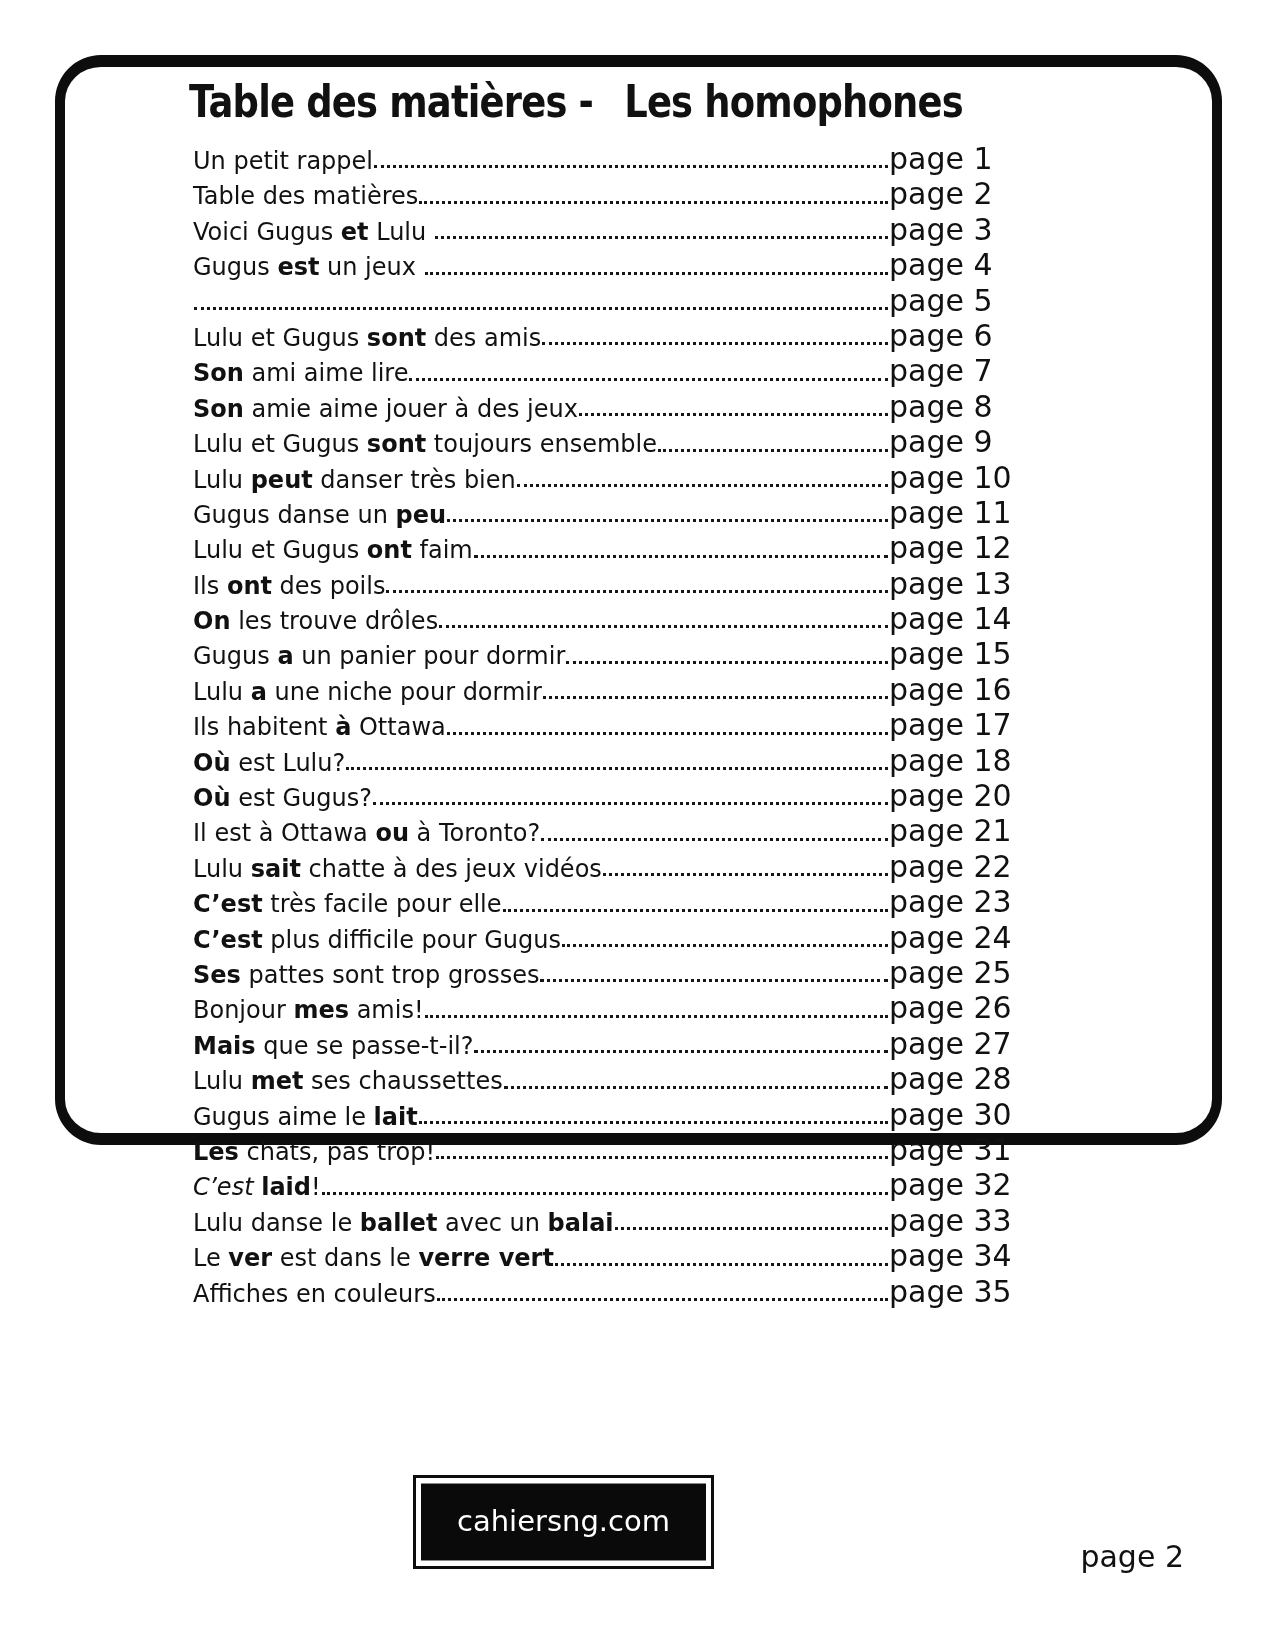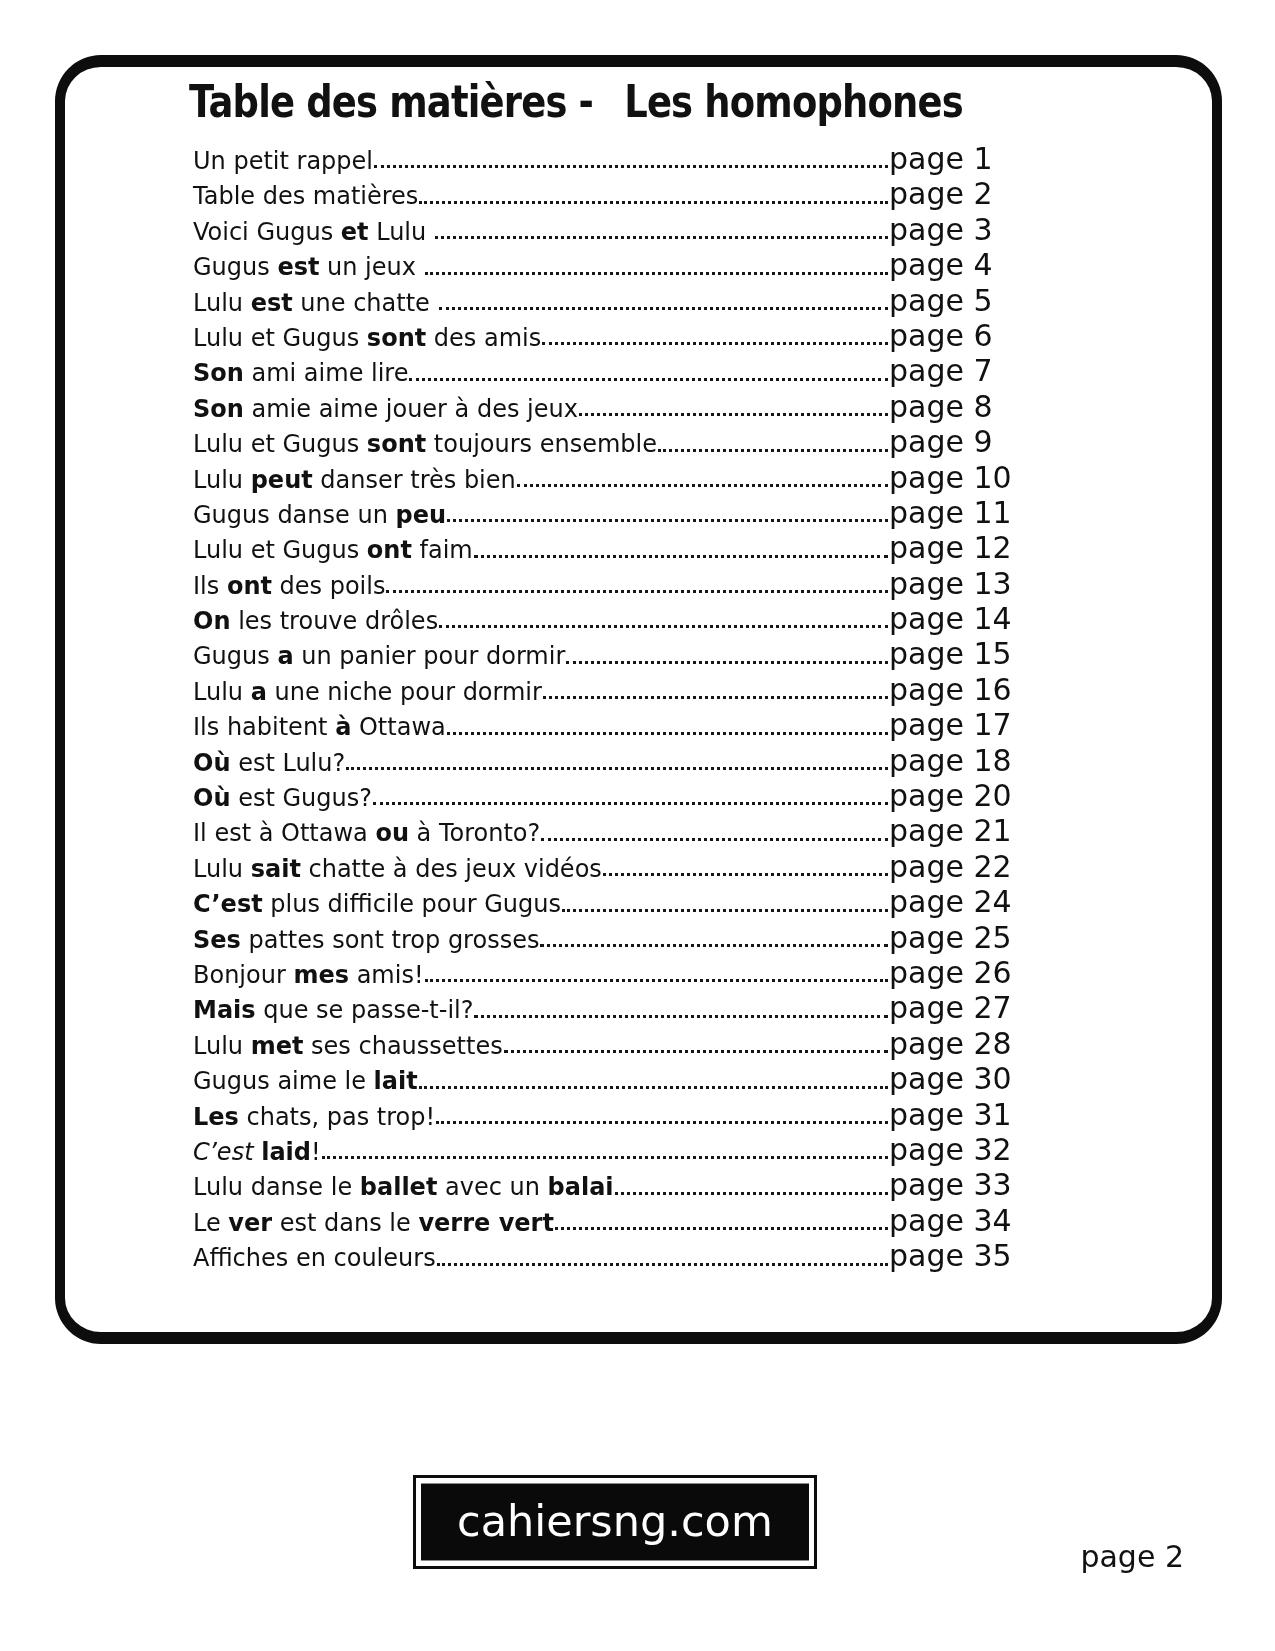--- a/index.html
+++ b/index.html
@@ -10,21 +10,21 @@
     height: 1651px;
     font-family: "DejaVu Sans", sans-serif;
     color: #111111;
     overflow: hidden;
   }
   .sheet {
     position: absolute;
     left: 55px;
     top: 55px;
     width: 1167px;
-    height: 1289px;
+    height: 1090px;
     box-sizing: border-box;
     border: 10px solid #0d0d0d;
     border-top-width: 12px;
     border-bottom-width: 12px;
     border-radius: 46px;
     background: #ffffff;
   }
   .title-row {
     display: flex;
     justify-content: center;
@@ -75,21 +75,21 @@
     position: absolute;
     left: 348px;
     top: 1408px;
     border: 3px solid #0d0d0d;
     background: #ffffff;
     padding: 5px;
   }
   .site-inner {
     background: #0a0a0a;
     color: #ffffff;
-    font-size: 43px;
+    font-size: 29px;
     line-height: 52px;
     padding: 11px 36px 13px 36px;
     border-top: 1px solid #8a8a8a;
     border-bottom: 1px solid #8a8a8a;
     white-space: pre;
   }
   .page-num {
     position: absolute;
     right: 28px;
     top: 1472px;
@@ -106,37 +106,38 @@
       <span>Table des matières -</span>
       <span>Les homophones</span>
     </div>
   </div>
 
   <div class="toc">
       <div class="row"><span class="entry"><span class="seg">Un petit rappel</span></span><span class="dots"></span><span class="pagecol">page 1</span></div>
       <div class="row"><span class="entry"><span class="seg">Table des matières</span></span><span class="dots"></span><span class="pagecol">page 2</span></div>
       <div class="row"><span class="entry"><span class="seg">Voici Gugus </span><span class="seg seg-b">et</span><span class="seg"> Lulu </span></span><span class="dots"></span><span class="pagecol">page 3</span></div>
       <div class="row"><span class="entry"><span class="seg">Gugus </span><span class="seg seg-b">est</span><span class="seg"> un jeux </span></span><span class="dots"></span><span class="pagecol">page 4</span></div>
-      <div class="row"><span class="entry"><span class="seg">Lulu </span><span class="seg seg-b">est</span><span class="seg"> une chatte </span></span><span class="dots"></span><span class="pagecol">page 5</span></div>
+      <div class="row"><span class="dots"></span><span class="pagecol">page 5</span></div>
       <div class="row"><span class="entry"><span class="seg">Lulu et Gugus </span><span class="seg seg-b">sont</span><span class="seg"> des amis</span></span><span class="dots"></span><span class="pagecol">page 6</span></div>
       <div class="row"><span class="entry"><span class="seg seg-b">Son</span><span class="seg"> ami aime lire</span></span><span class="dots"></span><span class="pagecol">page 7</span></div>
       <div class="row"><span class="entry"><span class="seg seg-b">Son</span><span class="seg"> amie aime jouer à des jeux</span></span><span class="dots"></span><span class="pagecol">page 8</span></div>
       <div class="row"><span class="entry"><span class="seg">Lulu et Gugus </span><span class="seg seg-b">sont</span><span class="seg"> toujours ensemble</span></span><span class="dots"></span><span class="pagecol">page 9</span></div>
       <div class="row"><span class="entry"><span class="seg">Lulu </span><span class="seg seg-b">peut</span><span class="seg"> danser très bien</span></span><span class="dots"></span><span class="pagecol">page 10</span></div>
       <div class="row"><span class="entry"><span class="seg">Gugus danse un </span><span class="seg seg-b">peu</span></span><span class="dots"></span><span class="pagecol">page 11</span></div>
       <div class="row"><span class="entry"><span class="seg">Lulu et Gugus </span><span class="seg seg-b">ont</span><span class="seg"> faim</span></span><span class="dots"></span><span class="pagecol">page 12</span></div>
       <div class="row"><span class="entry"><span class="seg">Ils </span><span class="seg seg-b">ont</span><span class="seg"> des poils</span></span><span class="dots"></span><span class="pagecol">page 13</span></div>
       <div class="row"><span class="entry"><span class="seg seg-b">On</span><span class="seg"> les trouve drôles</span></span><span class="dots"></span><span class="pagecol">page 14</span></div>
       <div class="row"><span class="entry"><span class="seg">Gugus </span><span class="seg seg-b">a</span><span class="seg"> un panier pour dormir</span></span><span class="dots"></span><span class="pagecol">page 15</span></div>
       <div class="row"><span class="entry"><span class="seg">Lulu </span><span class="seg seg-b">a</span><span class="seg"> une niche pour dormir</span></span><span class="dots"></span><span class="pagecol">page 16</span></div>
       <div class="row"><span class="entry"><span class="seg">Ils habitent </span><span class="seg seg-b">à</span><span class="seg"> Ottawa</span></span><span class="dots"></span><span class="pagecol">page 17</span></div>
       <div class="row"><span class="entry"><span class="seg seg-b">Où</span><span class="seg"> est Lulu?</span></span><span class="dots"></span><span class="pagecol">page 18</span></div>
       <div class="row"><span class="entry"><span class="seg seg-b">Où</span><span class="seg"> est Gugus?</span></span><span class="dots"></span><span class="pagecol">page 20</span></div>
       <div class="row"><span class="entry"><span class="seg">Il est à Ottawa </span><span class="seg seg-b">ou</span><span class="seg"> à Toronto?</span></span><span class="dots"></span><span class="pagecol">page 21</span></div>
       <div class="row"><span class="entry"><span class="seg">Lulu </span><span class="seg seg-b">sait</span><span class="seg"> chatte à des jeux vidéos</span></span><span class="dots"></span><span class="pagecol">page 22</span></div>
+      <div class="row"><span class="entry"><span class="seg seg-b">C’est</span><span class="seg"> très facile pour elle</span></span><span class="dots"></span><span class="pagecol">page 23</span></div>
       <div class="row"><span class="entry"><span class="seg seg-b">C’est</span><span class="seg"> plus difficile pour Gugus</span></span><span class="dots"></span><span class="pagecol">page 24</span></div>
       <div class="row"><span class="entry"><span class="seg seg-b">Ses</span><span class="seg"> pattes sont trop grosses</span></span><span class="dots"></span><span class="pagecol">page 25</span></div>
       <div class="row"><span class="entry"><span class="seg">Bonjour </span><span class="seg seg-b">mes</span><span class="seg"> amis!</span></span><span class="dots"></span><span class="pagecol">page 26</span></div>
       <div class="row"><span class="entry"><span class="seg seg-b">Mais</span><span class="seg"> que se passe-t-il?</span></span><span class="dots"></span><span class="pagecol">page 27</span></div>
       <div class="row"><span class="entry"><span class="seg">Lulu </span><span class="seg seg-b">met</span><span class="seg"> ses chaussettes</span></span><span class="dots"></span><span class="pagecol">page 28</span></div>
       <div class="row"><span class="entry"><span class="seg">Gugus aime le </span><span class="seg seg-b">lait</span></span><span class="dots"></span><span class="pagecol">page 30</span></div>
       <div class="row"><span class="entry"><span class="seg seg-b">Les</span><span class="seg"> chats, pas trop!</span></span><span class="dots"></span><span class="pagecol">page 31</span></div>
       <div class="row"><span class="entry"><span class="seg seg-i">C’est</span><span class="seg"> </span><span class="seg seg-b">laid</span><span class="seg">!</span></span><span class="dots"></span><span class="pagecol">page 32</span></div>
       <div class="row"><span class="entry"><span class="seg">Lulu danse le </span><span class="seg seg-b">ballet</span><span class="seg"> avec un </span><span class="seg seg-b">balai</span></span><span class="dots"></span><span class="pagecol">page 33</span></div>
       <div class="row"><span class="entry"><span class="seg">Le </span><span class="seg seg-b">ver</span><span class="seg"> est dans le </span><span class="seg seg-b">verre vert</span></span><span class="dots"></span><span class="pagecol">page 34</span></div>

